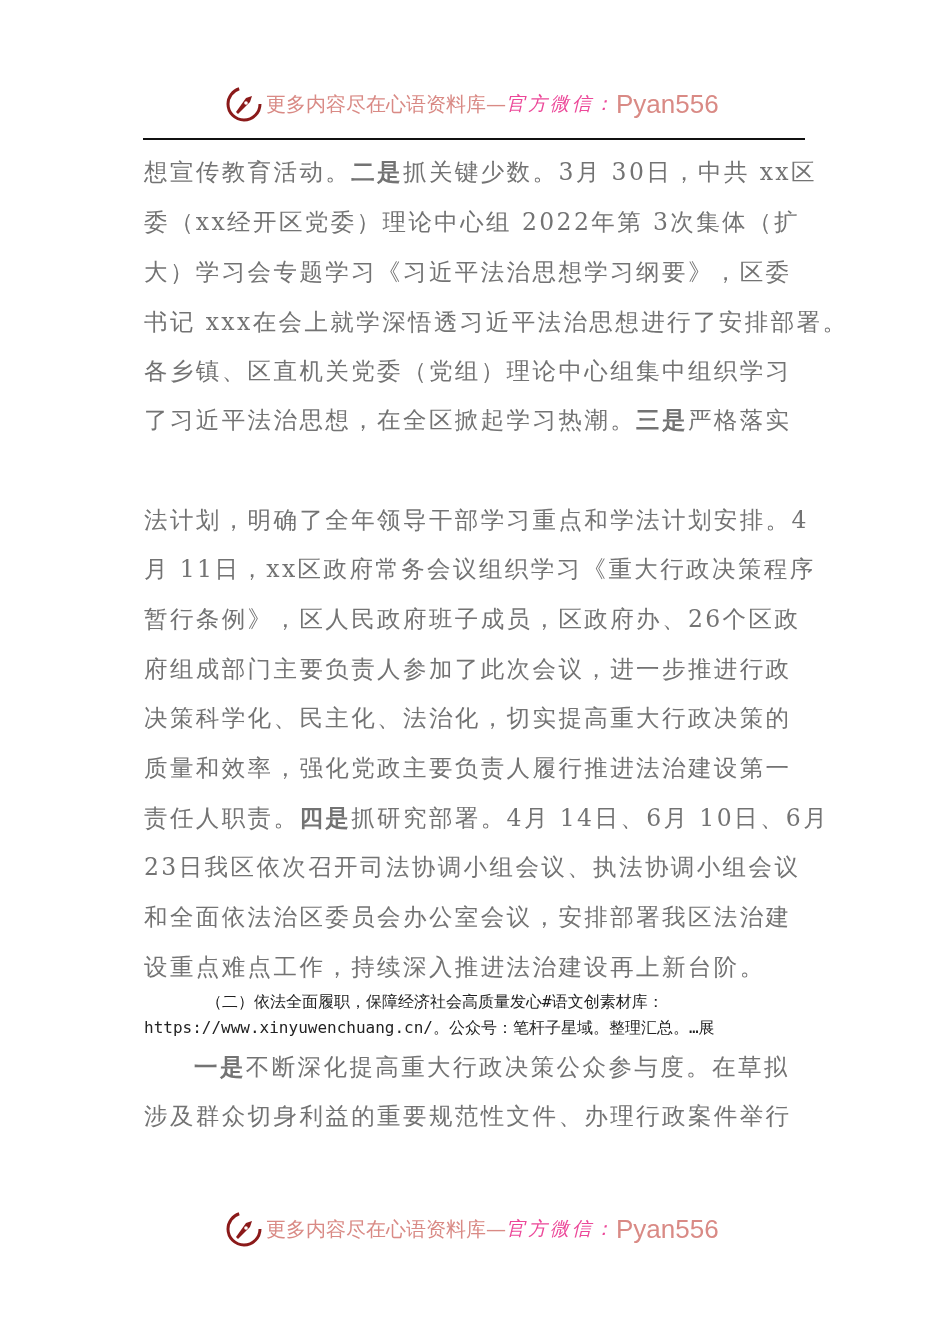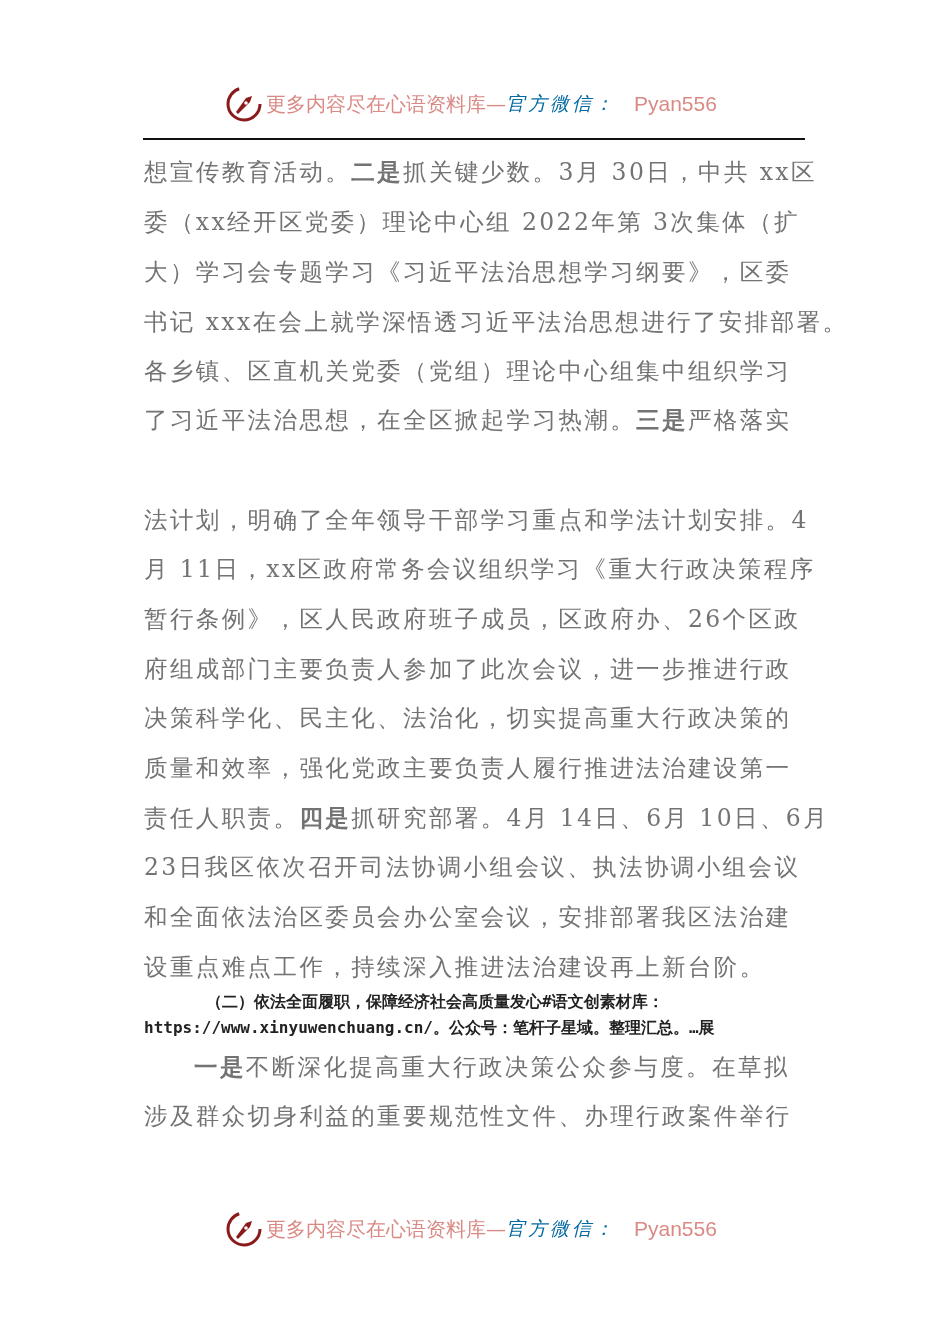--- a/index.html
+++ b/index.html
@@ -5,28 +5,28 @@
     html, body { margin: 0; padding: 0; background: #ffffff; }
     body { width: 950px; height: 1344px; position: relative; overflow: hidden; }
     .page { position: absolute; left: 0; top: 0; width: 762px; height: 1344px; background: #fff; }
 
     .banner { position: absolute; left: 226px; height: 40px; display: flex; align-items: center; white-space: nowrap; }
     .banner.top { top: 84px; }
     .banner.bottom { top: 1209px; }
     .logo { width: 36px; height: 36px; margin-right: 4px; }
     .banner-main { font-family: "DejaVu Serif", serif; font-size: 20px; color: #d98a85; letter-spacing: 0px; }
     .banner-dash { font-family: "DejaVu Serif", serif; font-size: 20px; color: #d98a85; }
-    .banner-wechat { font-family: "DejaVu Serif", serif; font-size: 19px; color: #0369a1; letter-spacing: 3px; font-style: italic; }
-    .banner-id { font-family: "Liberation Sans", sans-serif; font-size: 21px; color: #d98a85; margin-left: 18px; }
+    .banner-wechat { font-family: "DejaVu Serif", serif; font-size: 19px; color: #ec4899; letter-spacing: 3px; font-style: italic; }
+    .banner-id { font-family: "Liberation Sans", sans-serif; font-size: 26px; color: #d98a85; margin-left: 0; }
 
     .rule { position: absolute; left: 143px; top: 138px; width: 662px; height: 2px; background: #111; }
 
     .line { position: absolute; left: 144px; font-family: "DejaVu Serif", serif; font-size: 23.5px; color: #737373; white-space: nowrap; letter-spacing: 2.4px; line-height: 30px; }
     .line b { font-weight: bold; }
-    .small { font-family: "DejaVu Sans Mono", monospace; font-size: 16px; letter-spacing: 0px; line-height: 22px; color: #222; font-weight: bold; }
+    .small { font-family: "DejaVu Sans Mono", monospace; font-size: 16px; letter-spacing: 0px; line-height: 22px; color: #222; }
   </style>
 </head>
 <body>
 
 <div class="page">
 
   <div class="banner top">
     <svg class="logo" viewBox="0 0 36 36">
       <circle cx="18" cy="18" r="16" fill="none" stroke="#8b1a1a" stroke-width="3" stroke-dasharray="70 30"></circle>
       <path d="M10 26 L20 12 L26 10 L24 16 L12 28 Z" fill="#8b1a1a"></path>

